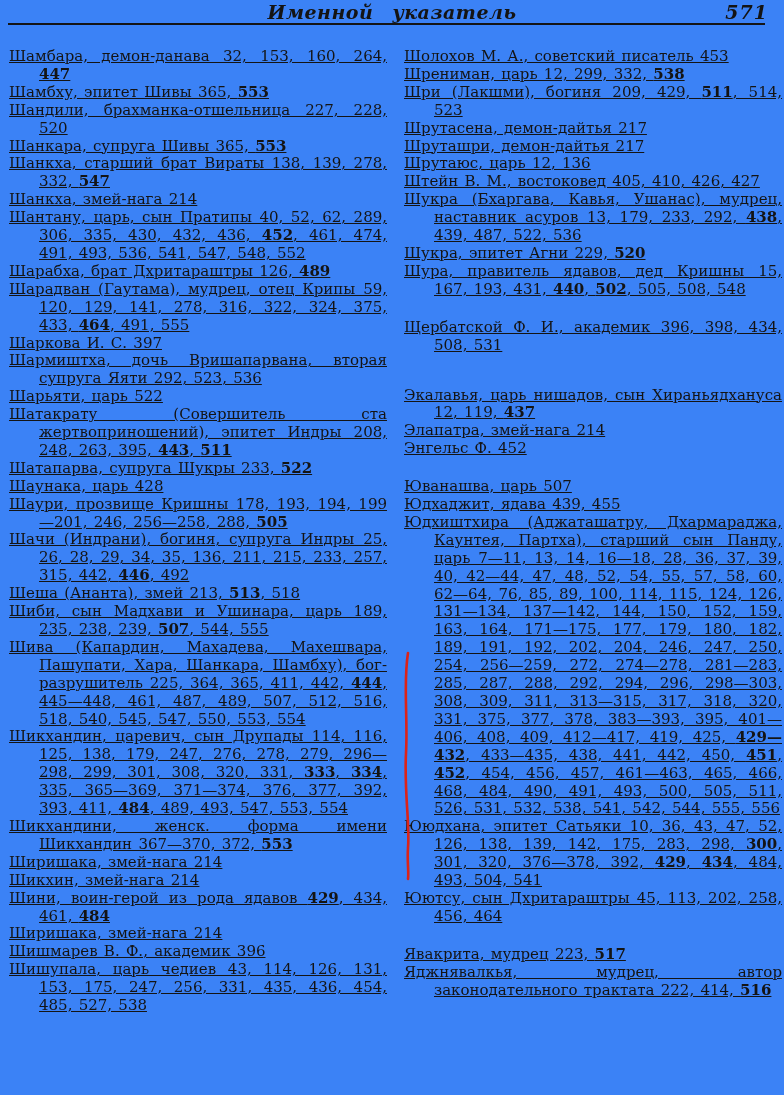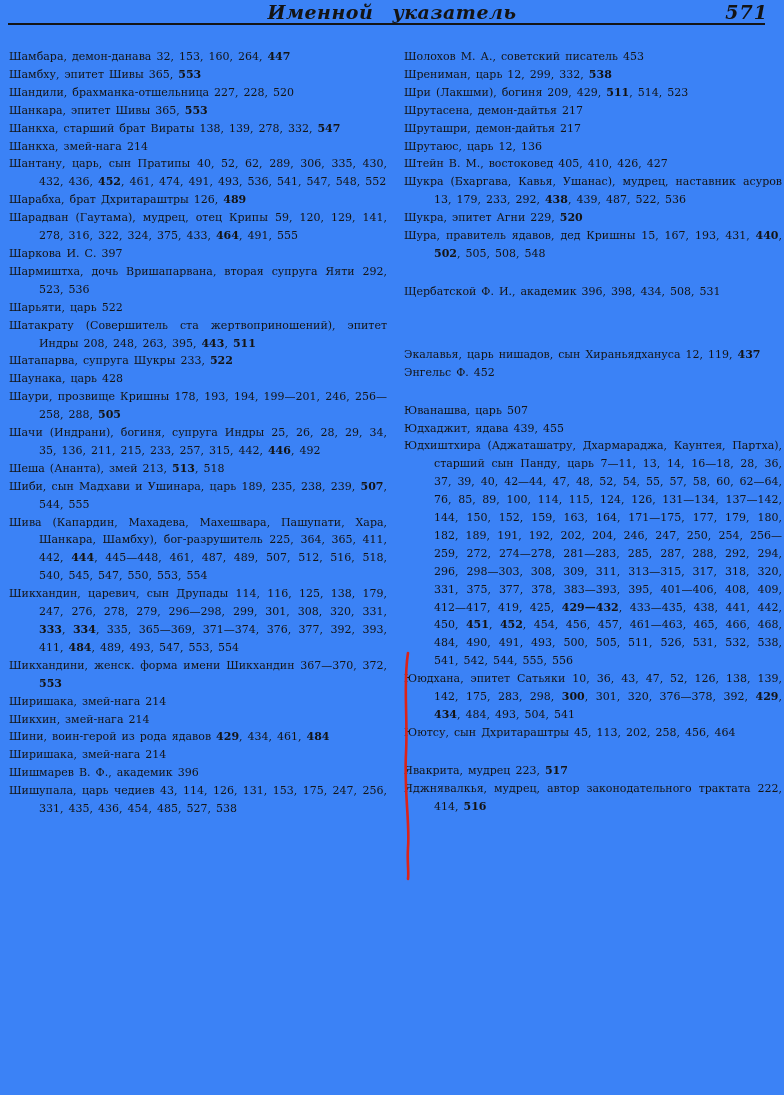--- a/index.html
+++ b/index.html
@@ -45,34 +45,35 @@
   }
   .columns {
     position: absolute;
     top: 48px;
     left: 9px;
     display: flex;
     gap: 17px;
   }
   .col {
     width: 378px;
-    font-size: 11px;
+    font-size: 15px;
     line-height: 17.9px;
     text-align: justify;
     word-spacing: 1.5px;
+    text-decoration: underline;
   }
   .entry {
     margin: 0;
     padding-left: 30px;
     text-indent: -30px;
   }
   .entry span { font-weight: normal; }
   .entry span.bn { font-weight: bold; }
   .gap-sm { margin-top: 20px; }
-  .gap-lg { margin-top: 45px; }
+  .gap-lg { margin-top: 32px; }
   .red-line-svg {
     position: absolute;
     left: 398px;
     top: 648px;
     width: 22px;
     height: 236px;
     pointer-events: none;
   }
 </style>
 </head>
@@ -82,21 +83,21 @@
 
   <div class="running-head">Именной указатель</div>
   <div class="page-number">571</div>
   <div class="head-rule"></div>
 
   <div class="columns">
     <div class="col" id="col-left">
         <p class="entry"><span>Шамбара, демон-данава 32, 153, 160, 264, </span><span class="bn">447</span></p>
         <p class="entry"><span>Шамбху, эпитет Шивы 365, </span><span class="bn">553</span></p>
         <p class="entry"><span>Шандили, брахманка-отшельница 227, 228, 520</span></p>
-        <p class="entry"><span>Шанкара, эпитет Шивы 365, </span><span class="bn">553</span></p>
+        <p class="entry"><span>Шанкара, супруга Шивы 365, </span><span class="bn">553</span></p>
         <p class="entry"><span>Шанкха, старший брат Вираты 138, 139, 278, 332, </span><span class="bn">547</span></p>
         <p class="entry"><span>Шанкха, змей-нага 214</span></p>
         <p class="entry"><span>Шантану, царь, сын Пратипы 40, 52, 62, 289, 306, 335, 430, 432, 436, </span><span class="bn">452</span><span>, 461, 474, 491, 493, 536, 541, 547, 548, 552</span></p>
         <p class="entry"><span>Шарабха, брат Дхритараштры 126, </span><span class="bn">489</span></p>
         <p class="entry"><span>Шарадван (Гаутама), мудрец, отец Крипы 59, 120, 129, 141, 278, 316, 322, 324, 375, 433, </span><span class="bn">464</span><span>, 491, 555</span></p>
         <p class="entry"><span>Шаркова И. С. 397</span></p>
         <p class="entry"><span>Шармиштха, дочь Вришапарвана, вторая супруга Яяти 292, 523, 536</span></p>
         <p class="entry"><span>Шарьяти, царь 522</span></p>
         <p class="entry"><span>Шатакрату (Совершитель ста жертвоприношений), эпитет Индры 208, 248, 263, 395, </span><span class="bn">443</span><span>, </span><span class="bn">511</span></p>
         <p class="entry"><span>Шатапарва, супруга Шукры 233, </span><span class="bn">522</span></p>
@@ -121,20 +122,21 @@
         <p class="entry"><span>Шри (Лакшми), богиня 209, 429, </span><span class="bn">511</span><span>, 514, 523</span></p>
         <p class="entry"><span>Шрутасена, демон-дайтья 217</span></p>
         <p class="entry"><span>Шруташри, демон-дайтья 217</span></p>
         <p class="entry"><span>Шрутаюс, царь 12, 136</span></p>
         <p class="entry"><span>Штейн В. М., востоковед 405, 410, 426, 427</span></p>
         <p class="entry"><span>Шукра (Бхаргава, Кавья, Ушанас), мудрец, наставник асуров 13, 179, 233, 292, </span><span class="bn">438</span><span>, 439, 487, 522, 536</span></p>
         <p class="entry"><span>Шукра, эпитет Агни 229, </span><span class="bn">520</span></p>
         <p class="entry"><span>Шура, правитель ядавов, дед Кришны 15, 167, 193, 431, </span><span class="bn">440</span><span>, </span><span class="bn">502</span><span>, 505, 508, 548</span></p>
         <p class="entry gap-sm"><span>Щербатской Ф. И., академик 396, 398, 434, 508, 531</span></p>
         <p class="entry gap-lg"><span>Экалавья, царь нишадов, сын Хираньядхануса 12, 119, </span><span class="bn">437</span></p>
+        <p class="entry"><span>Элапатра, змей-нага 214</span></p>
         <p class="entry"><span>Энгельс Ф. 452</span></p>
         <p class="entry gap-sm"><span>Юванашва, царь 507</span></p>
         <p class="entry"><span>Юдхаджит, ядава 439, 455</span></p>
         <p class="entry"><span>Юдхиштхира (Аджаташатру, Дхармараджа, Каунтея, Партха), старший сын Панду, царь 7—11, 13, 14, 16—18, 28, 36, 37, 39, 40, 42—44, 47, 48, 52, 54, 55, 57, 58, 60, 62—64, 76, 85, 89, 100, 114, 115, 124, 126, 131—134, 137—142, 144, 150, 152, 159, 163, 164, 171—175, 177, 179, 180, 182, 189, 191, 192, 202, 204, 246, 247, 250, 254, 256—259, 272, 274—278, 281—283, 285, 287, 288, 292, 294, 296, 298—303, 308, 309, 311, 313—315, 317, 318, 320, 331, 375, 377, 378, 383—393, 395, 401—406, 408, 409, 412—417, 419, 425, </span><span class="bn">429—432</span><span>, 433—435, 438, 441, 442, 450, </span><span class="bn">451</span><span>, </span><span class="bn">452</span><span>, 454, 456, 457, 461—463, 465, 466, 468, 484, 490, 491, 493, 500, 505, 511, 526, 531, 532, 538, 541, 542, 544, 555, 556</span></p>
         <p class="entry"><span>Ююдхана, эпитет Сатьяки 10, 36, 43, 47, 52, 126, 138, 139, 142, 175, 283, 298, </span><span class="bn">300</span><span>, 301, 320, 376—378, 392, </span><span class="bn">429</span><span>, </span><span class="bn">434</span><span>, 484, 493, 504, 541</span></p>
         <p class="entry"><span>Юютсу, сын Дхритараштры 45, 113, 202, 258, 456, 464</span></p>
         <p class="entry gap-sm"><span>Явакрита, мудрец 223, </span><span class="bn">517</span></p>
         <p class="entry"><span>Яджнявалкья, мудрец, автор законодательного трактата 222, 414, </span><span class="bn">516</span></p>
       </div>
   </div>

